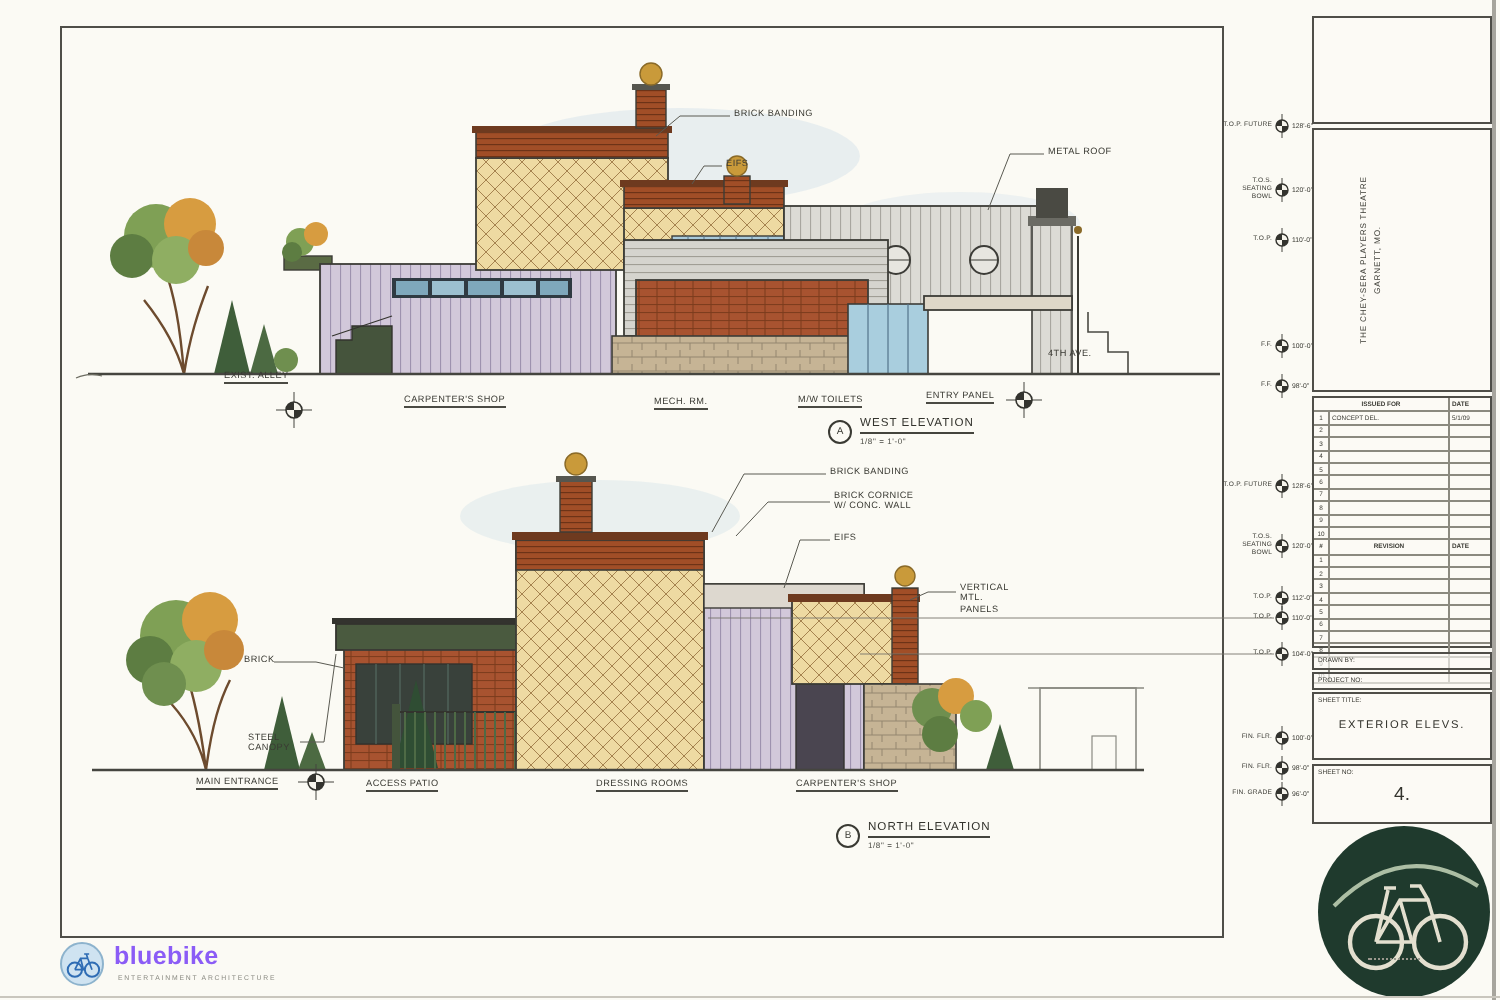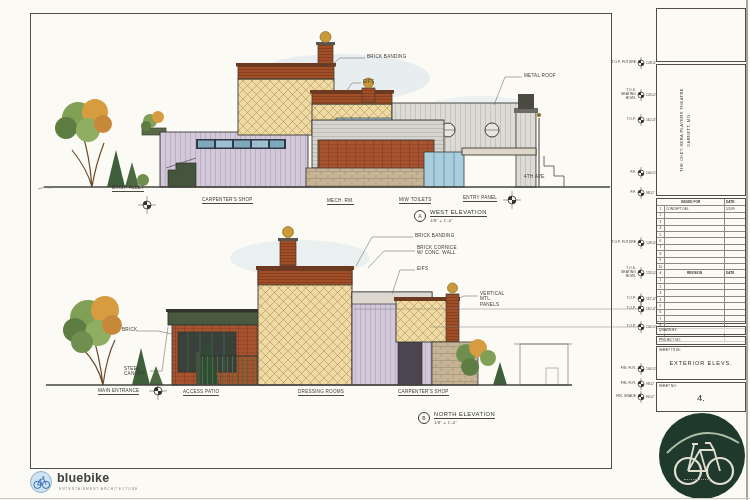--- a/index.html
+++ b/index.html
@@ -33,21 +33,21 @@
   .c-hdr{flex:1;text-align:center;}
   .tb-lab{font-size:3.3px;padding:1px 0 0 2px;color:#3b3b34;}
   #vwrap{position:absolute;left:679px;top:193px;width:126px;text-align:center;
          transform:rotate(-90deg);transform-origin:0 0;font-size:4.1px;line-height:1.6;
          letter-spacing:.4px;color:#3b3b34;}
   #sheet-title-val{font-size:5.6px;letter-spacing:.9px;text-align:center;margin-top:8px;color:#33332d;}
   #sheet-no-val{font-size:9.5px;text-align:center;margin-top:4px;color:#33332d;}
   
   #biglogo{left:659px;top:413px;width:86px;height:86px;border-radius:50%;background:#1f3a2d;overflow:hidden;}
   #bb-circ{left:30px;top:471px;width:22px;height:22px;border-radius:50%;background:#cfe3f1;border:1px solid #8db3cd;box-sizing:border-box;}
-  #bb-name{left:57px;top:471px;font-size:12.5px;font-weight:bold;color:#404040;letter-spacing:.2px;}
+  #bb-name{left:57px;top:471px;font-size:12.5px;font-weight:bold;color:#8b5cf6;letter-spacing:.2px;}
   #bb-tag{left:59px;top:487px;font-size:3.4px;letter-spacing:.9px;color:#8a8a82;}
   #fineprint{left:684px;top:477px;width:26px;height:2px;border-bottom:1px dotted #9a988e;}
 </style>
 </head>
 <body>
 
 <div id="sheet">
 
   <div class="abs" id="main-border"></div>
 

